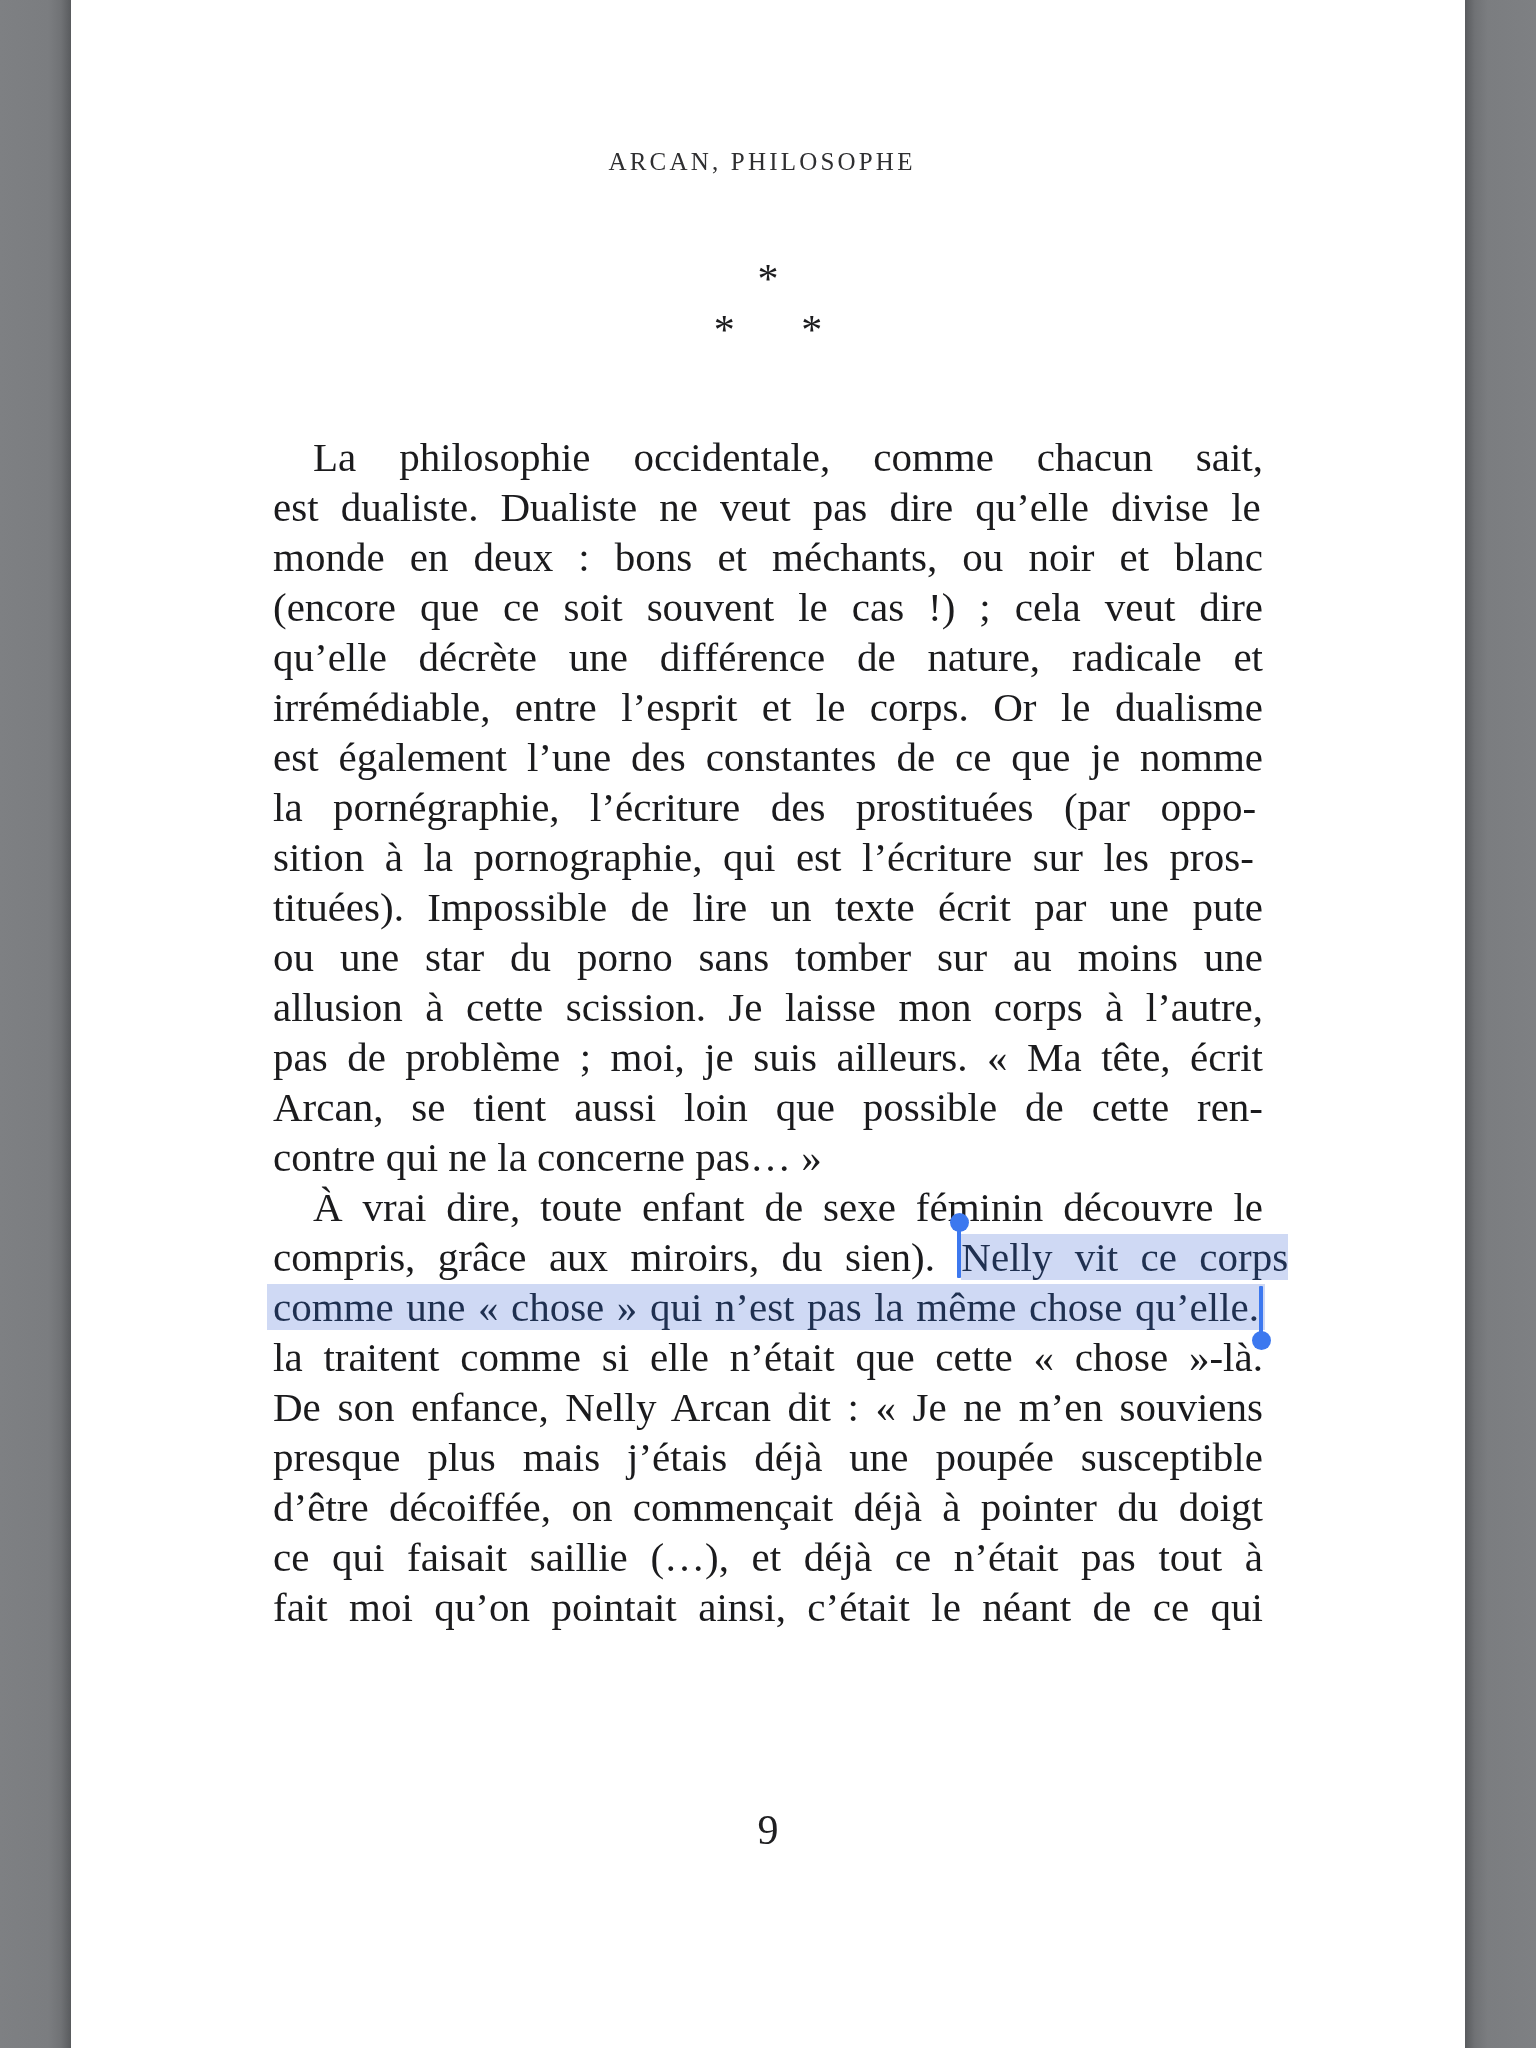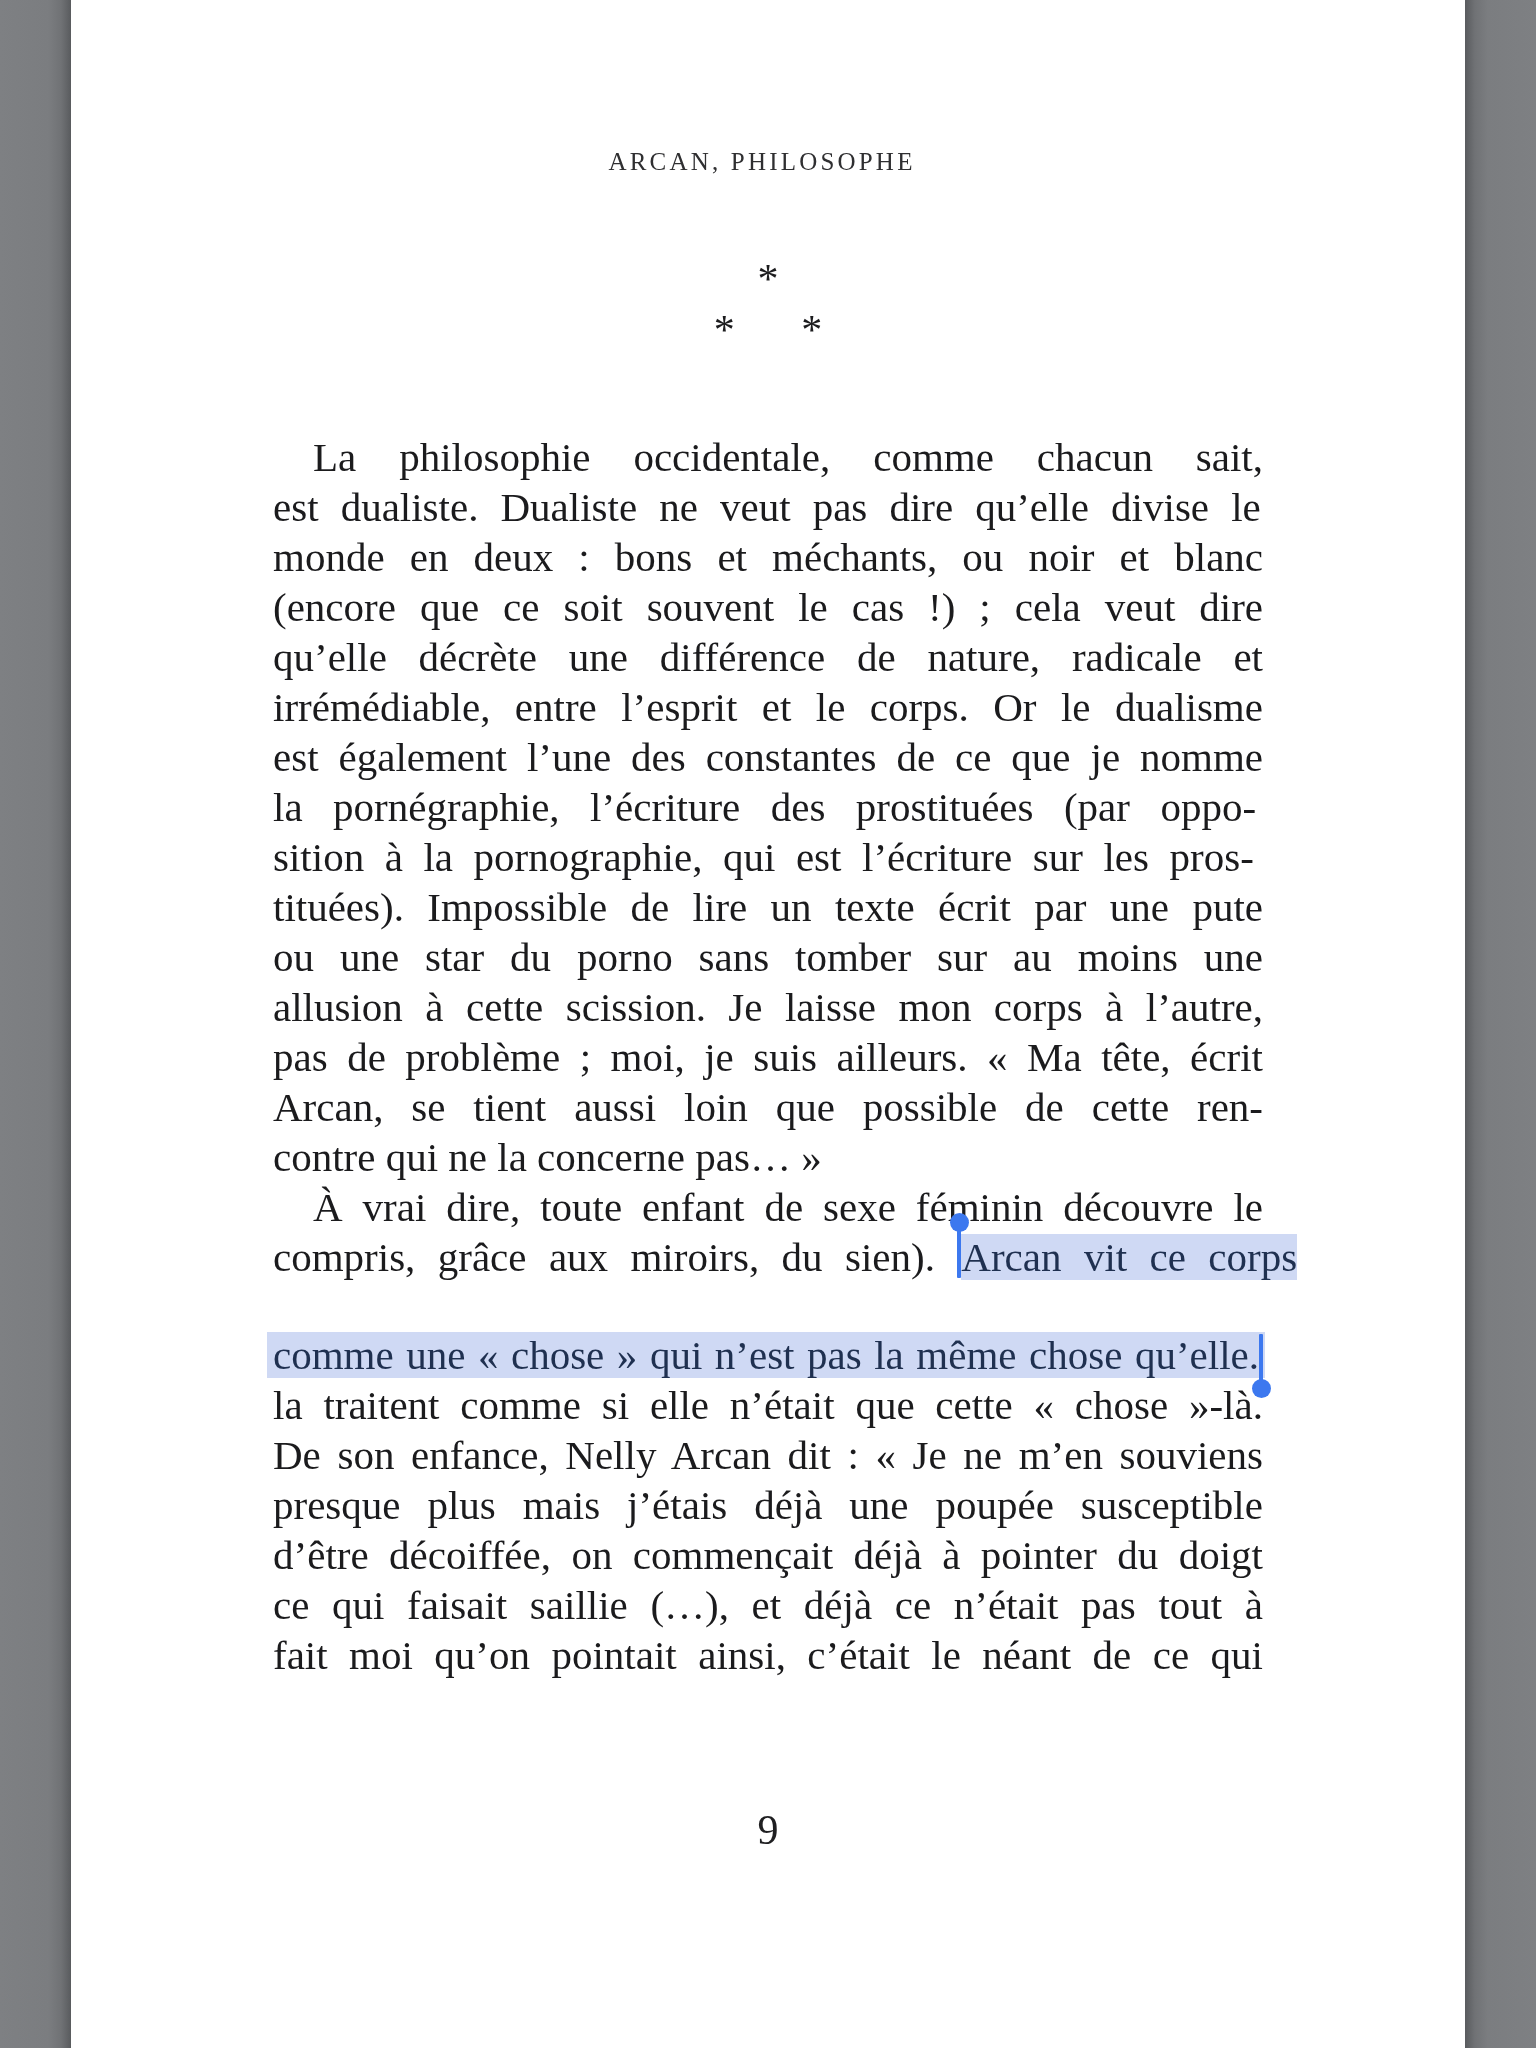--- a/index.html
+++ b/index.html
@@ -74,22 +74,22 @@
           <div class="line" style="word-spacing: 10.3px;"><span class="lw"><span class="run">sition à la </span><span class="run i">pornographie</span><span class="run">, qui est l’écriture </span><span class="run i">sur</span><span class="run"> les pros-</span></span></div>
           <div class="line" style="word-spacing: 13.1px;"><span class="lw"><span class="run">tituées). Impossible de lire un texte écrit par une pute</span></span></div>
           <div class="line" style="word-spacing: 15.65px;"><span class="lw"><span class="run">ou une star du porno sans tomber sur au moins une</span></span></div>
           <div class="line" style="word-spacing: 12.21px;"><span class="lw"><span class="run">allusion à cette scission. Je laisse mon corps à l’autre,</span></span></div>
           <div class="line" style="word-spacing: 9.26px;"><span class="lw"><span class="run">pas de problème ; moi, je suis ailleurs. « Ma tête, écrit</span></span></div>
           <div class="line" style="word-spacing: 17.65px;"><span class="lw"><span class="run">Arcan, se tient aussi loin que possible de cette ren-</span></span></div>
           <div class="line"><span class="lw"><span class="run">contre qui ne la concerne pas… »</span></span></div>
         </div>
         <div>
           <div class="line indent" style="word-spacing: 9.68px;"><span class="lw"><span class="run">À vrai dire, toute enfant de sexe féminin découvre le</span></span></div>
-          <div class="line" style="word-spacing: 12.15px;"><span class="lw"><span class="run">compris, grâce aux miroirs, du sien). </span><span class="sel-handle start"><span class="bar"></span><span class="dot"></span></span><span class="run h">Arcan vit ce corps</span></span></div>
-          <div class="line" style="word-spacing: 2.28px; margin-top: 48px;"><span class="lw"><span class="run h pad">comme une « chose » qui n’est pas la même chose qu’elle.</span><span class="sel-handle end"><span class="bar"></span><span class="dot"></span></span></span></div>
+          <div class="line" style="word-spacing: 12.15px;"><span class="lw"><span class="run">compris, grâce aux miroirs, du sien). </span><span class="sel-handle start"><span class="bar"></span><span class="dot"></span></span><span class="run h">Nelly vit ce corps</span></span></div>
+          <div class="line" style="word-spacing: 2.28px;"><span class="lw"><span class="run h pad">comme une « chose » qui n’est pas la même chose qu’elle.</span><span class="sel-handle end"><span class="bar"></span><span class="dot"></span></span></span></div>
           <div class="line" style="word-spacing: 10.54px;"><span class="lw"><span class="run">la traitent comme si elle n’était </span><span class="run i">que</span><span class="run"> cette « chose »-là.</span></span></div>
           <div class="line" style="word-spacing: 6.37px;"><span class="lw"><span class="run">De son enfance, Nelly Arcan dit : « Je ne m’en souviens</span></span></div>
           <div class="line" style="word-spacing: 16.67px;"><span class="lw"><span class="run">presque plus mais j’étais déjà une poupée susceptible</span></span></div>
           <div class="line" style="word-spacing: 10.14px; text-align: right;"><span class="lw"><span class="run">d’être décoiffée, on commençait déjà à pointer du doigt</span></span></div>
           <div class="line" style="word-spacing: 12.38px;"><span class="lw"><span class="run">ce qui faisait saillie (…), et déjà ce n’était pas tout à</span></span></div>
           <div class="line" style="word-spacing: 11.22px;"><span class="lw"><span class="run">fait moi qu’on pointait ainsi, c’était le néant de ce qui</span></span></div>
         </div>
       </div>
 
     <div class="folio">9</div>

